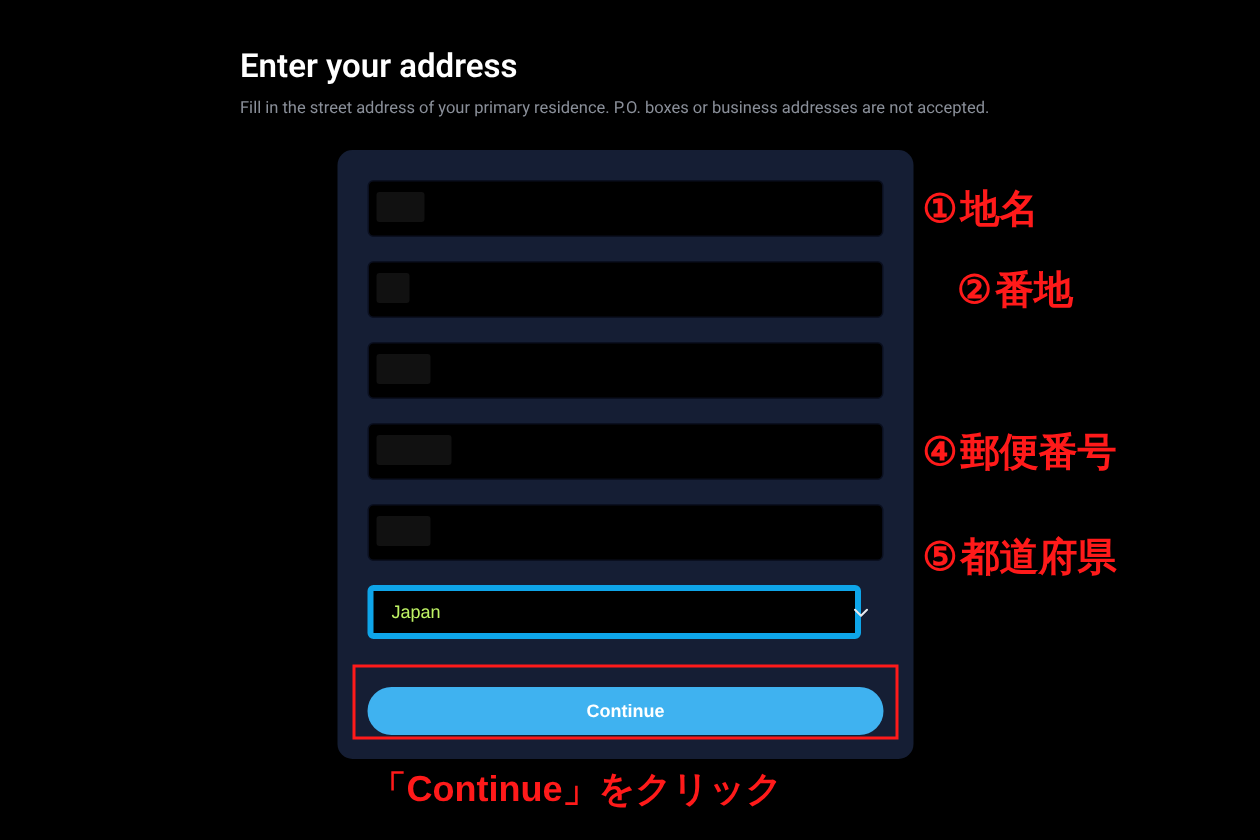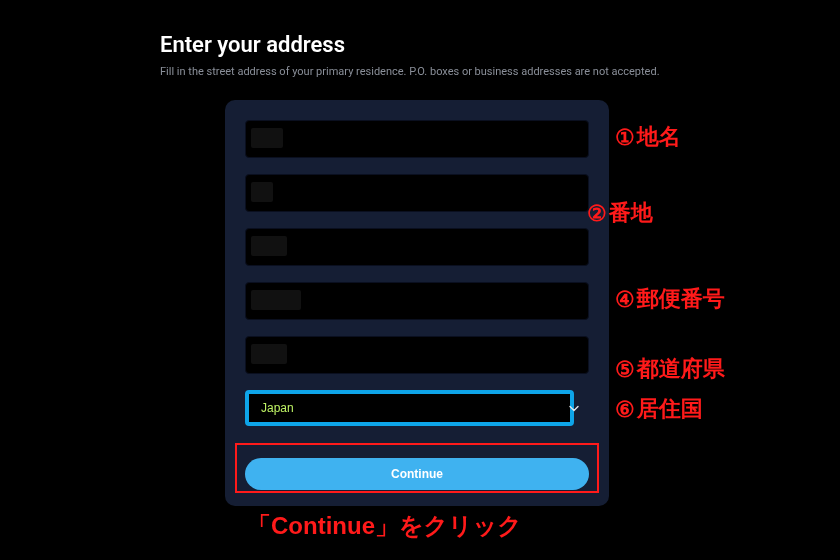--- a/index.html
+++ b/index.html
@@ -59,21 +59,21 @@
     margin-top: 32px;
   }
   .highlight-box {
     position: absolute;
     border: 2px solid #ff1a1a;
     pointer-events: none;
   }
   .annot {
     position: absolute;
     color: #ff1a1a;
-    font-size: 22px;
+    font-size: 26px;
     font-weight: 700;
     white-space: nowrap;
   }
   .annot .num { display:inline-block; vertical-align: middle; margin-right: 2px; }
   .annot .lbl { font-family: "Hiragino Kaku Gothic ProN","Yu Gothic","Meiryo",sans-serif; vertical-align: middle; }
   .instr {
     position: absolute;
     left: 247px; top: 510px;
     color: #ff1a1a;
     font-size: 24px;
@@ -129,20 +129,19 @@
       </span>
     </div>
 
     <button class="continue">Continue</button>
 
   </div>
 
   <div class="highlight-box" style="left:235px; top:443px; width:364px; height:50px;"></div>
 
   <div class="annot" style="left:615px; top:122px;"><span class="num">①</span><span class="lbl">地名</span></div>
-  <div class="annot" style="left:587px; top:176px;margin-top:22px;"><span class="num">②</span><span class="lbl">番地</span></div>
+  <div class="annot" style="left:638px; top:176px;"><span class="num">②</span><span class="lbl">番地</span></div>
   <div class="annot" style="left:615px; top:284px;"><span class="num">④</span><span class="lbl">郵便番号</span></div>
   <div class="annot" style="left:615px; top:354px;"><span class="num">⑤</span><span class="lbl">都道府県</span></div>
-  <div class="annot" style="left:615px; top:394px;"><span class="num">⑥</span><span class="lbl">居住国</span></div>
 
   <div class="instr">「Continue」をクリック</div>
 
 </div>
 
 </body></html>

